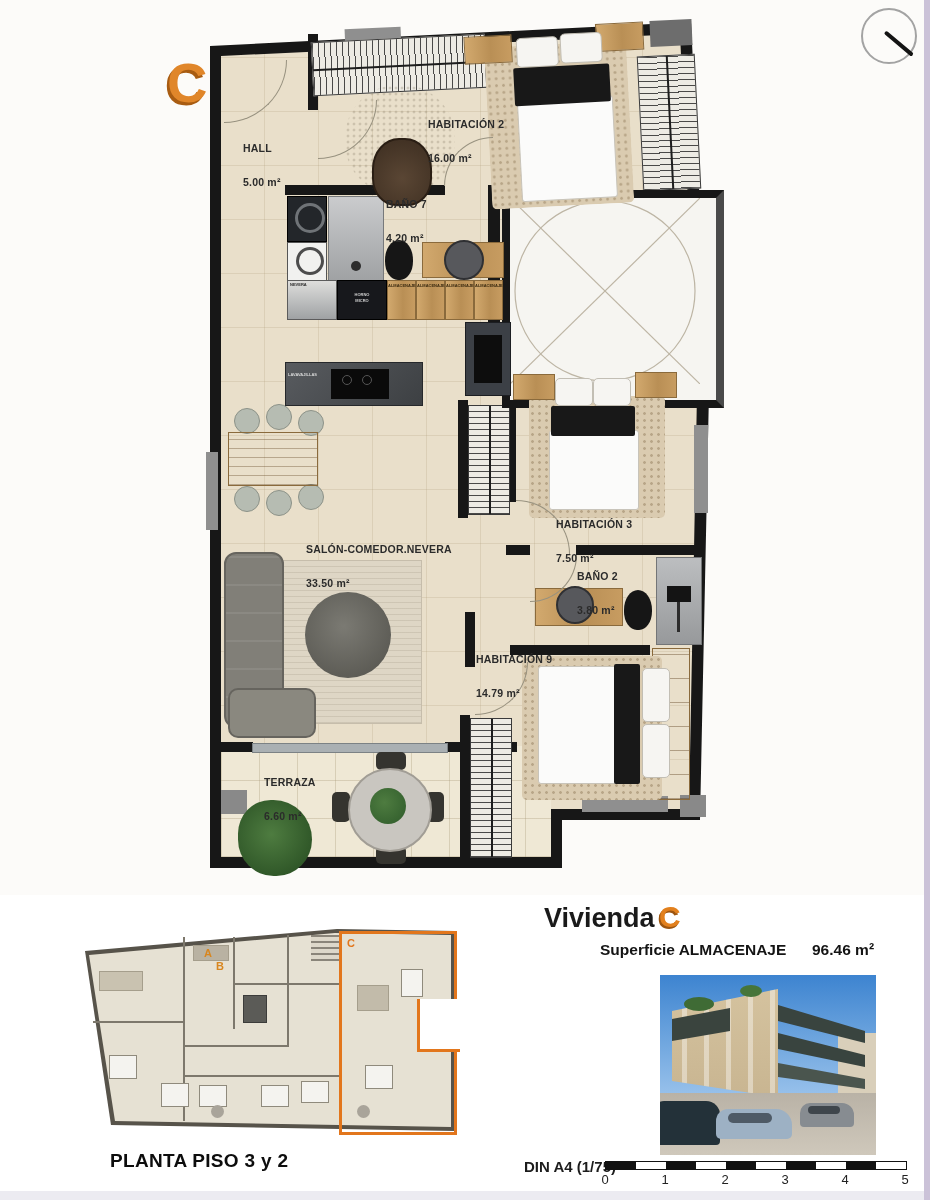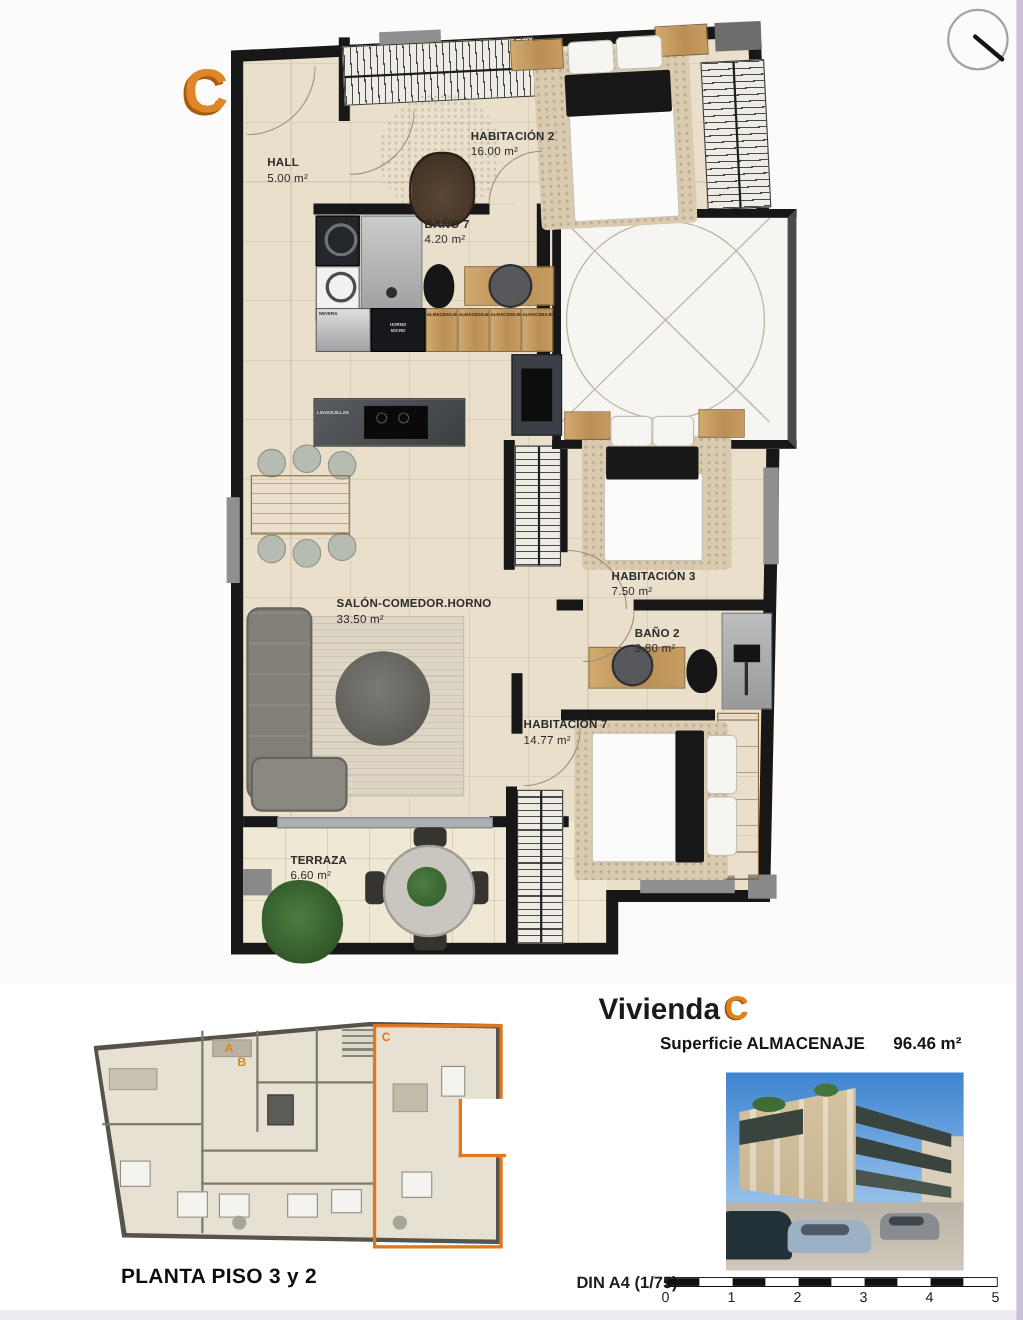--- a/index.html
+++ b/index.html
@@ -1,21 +1,21 @@
 <!DOCTYPE html>
 <html><head>
 <meta charset="utf-8">
 <style>
   html,body{margin:0;padding:0;background:#ffffff;}
   #stage{position:relative;width:930px;height:1200px;background:#fcfbf9;overflow:hidden;
          font-family:"Liberation Sans", sans-serif;}
   .abs{position:absolute;}
   .lbl{position:absolute;font-size:10.5px;font-weight:700;color:#2b2b2b;line-height:1.3;
        letter-spacing:.2px;white-space:nowrap;z-index:30;}
-  .lbl .area{font-weight:400;}
+  .lbl .area{font-weight:700;margin-top:20px;}
   .wall{position:absolute;background:#171717;z-index:12;}
   .win{position:absolute;background:#8f8f8f;z-index:13;}
   .wood{background:linear-gradient(90deg,#d2a96e,#b98f55 55%,#c79c61);border:1px solid #8a6a3c;}
   .wrobeH{position:absolute;background-color:#edebe4;border:1.5px solid #3a3a3a;
     background-image:repeating-linear-gradient(90deg,rgba(45,45,45,.85) 0 1px,transparent 1px 6px);z-index:14;}
   .wrobeH::after{content:"";position:absolute;left:0;right:0;top:50%;height:1.6px;background:#1d1d1d;}
   .wrobeV{position:absolute;background-color:#edebe4;border:1.5px solid #3a3a3a;
     background-image:repeating-linear-gradient(0deg,rgba(45,45,45,.85) 0 1px,transparent 1px 6px);z-index:14;}
   .wrobeV::after{content:"";position:absolute;top:0;bottom:0;left:50%;width:1.6px;background:#1d1d1d;}
   .rug{position:absolute;background-color:#dacbb0;border-radius:5px;z-index:14;
@@ -219,34 +219,34 @@
     </div>
   <div class="lbl" style="left:428px;top:118px;">
     <div>HABITACIÓN 2</div>
       <div class="area">16.00 m²</div>
     </div>
   <div class="lbl" style="left:386px;top:198px;">
     <div>BAÑO 7</div>
       <div class="area">4.20 m²</div>
     </div>
   <div class="lbl" style="left:306px;top:543px;">
-    <div>SALÓN-COMEDOR.HORNO</div>
+    <div>SALÓN-COMEDOR.NEVERA</div>
       <div class="area">33.50 m²</div>
     </div>
   <div class="lbl" style="left:556px;top:518px;">
     <div>HABITACIÓN 3</div>
       <div class="area">7.50 m²</div>
     </div>
   <div class="lbl" style="left:577px;top:570px;">
     <div>BAÑO 2</div>
       <div class="area">3.80 m²</div>
     </div>
   <div class="lbl" style="left:476px;top:653px;">
-    <div>HABITACIÓN 7</div>
-      <div class="area">14.77 m²</div>
+    <div>HABITACIÓN 9</div>
+      <div class="area">14.79 m²</div>
     </div>
   <div class="lbl" style="left:264px;top:776px;">
     <div>TERRAZA</div>
       <div class="area">6.60 m²</div>
     </div>
 
   <div class="abs" style="left:0;top:895px;width:930px;height:305px;background:#ffffff;"></div>
 
   <div class="abs" style="left:65px;top:925px;width:398px;height:218px;">
     <div class="abs" style="left:0;top:0;width:398px;height:218px;background:#57534a;

